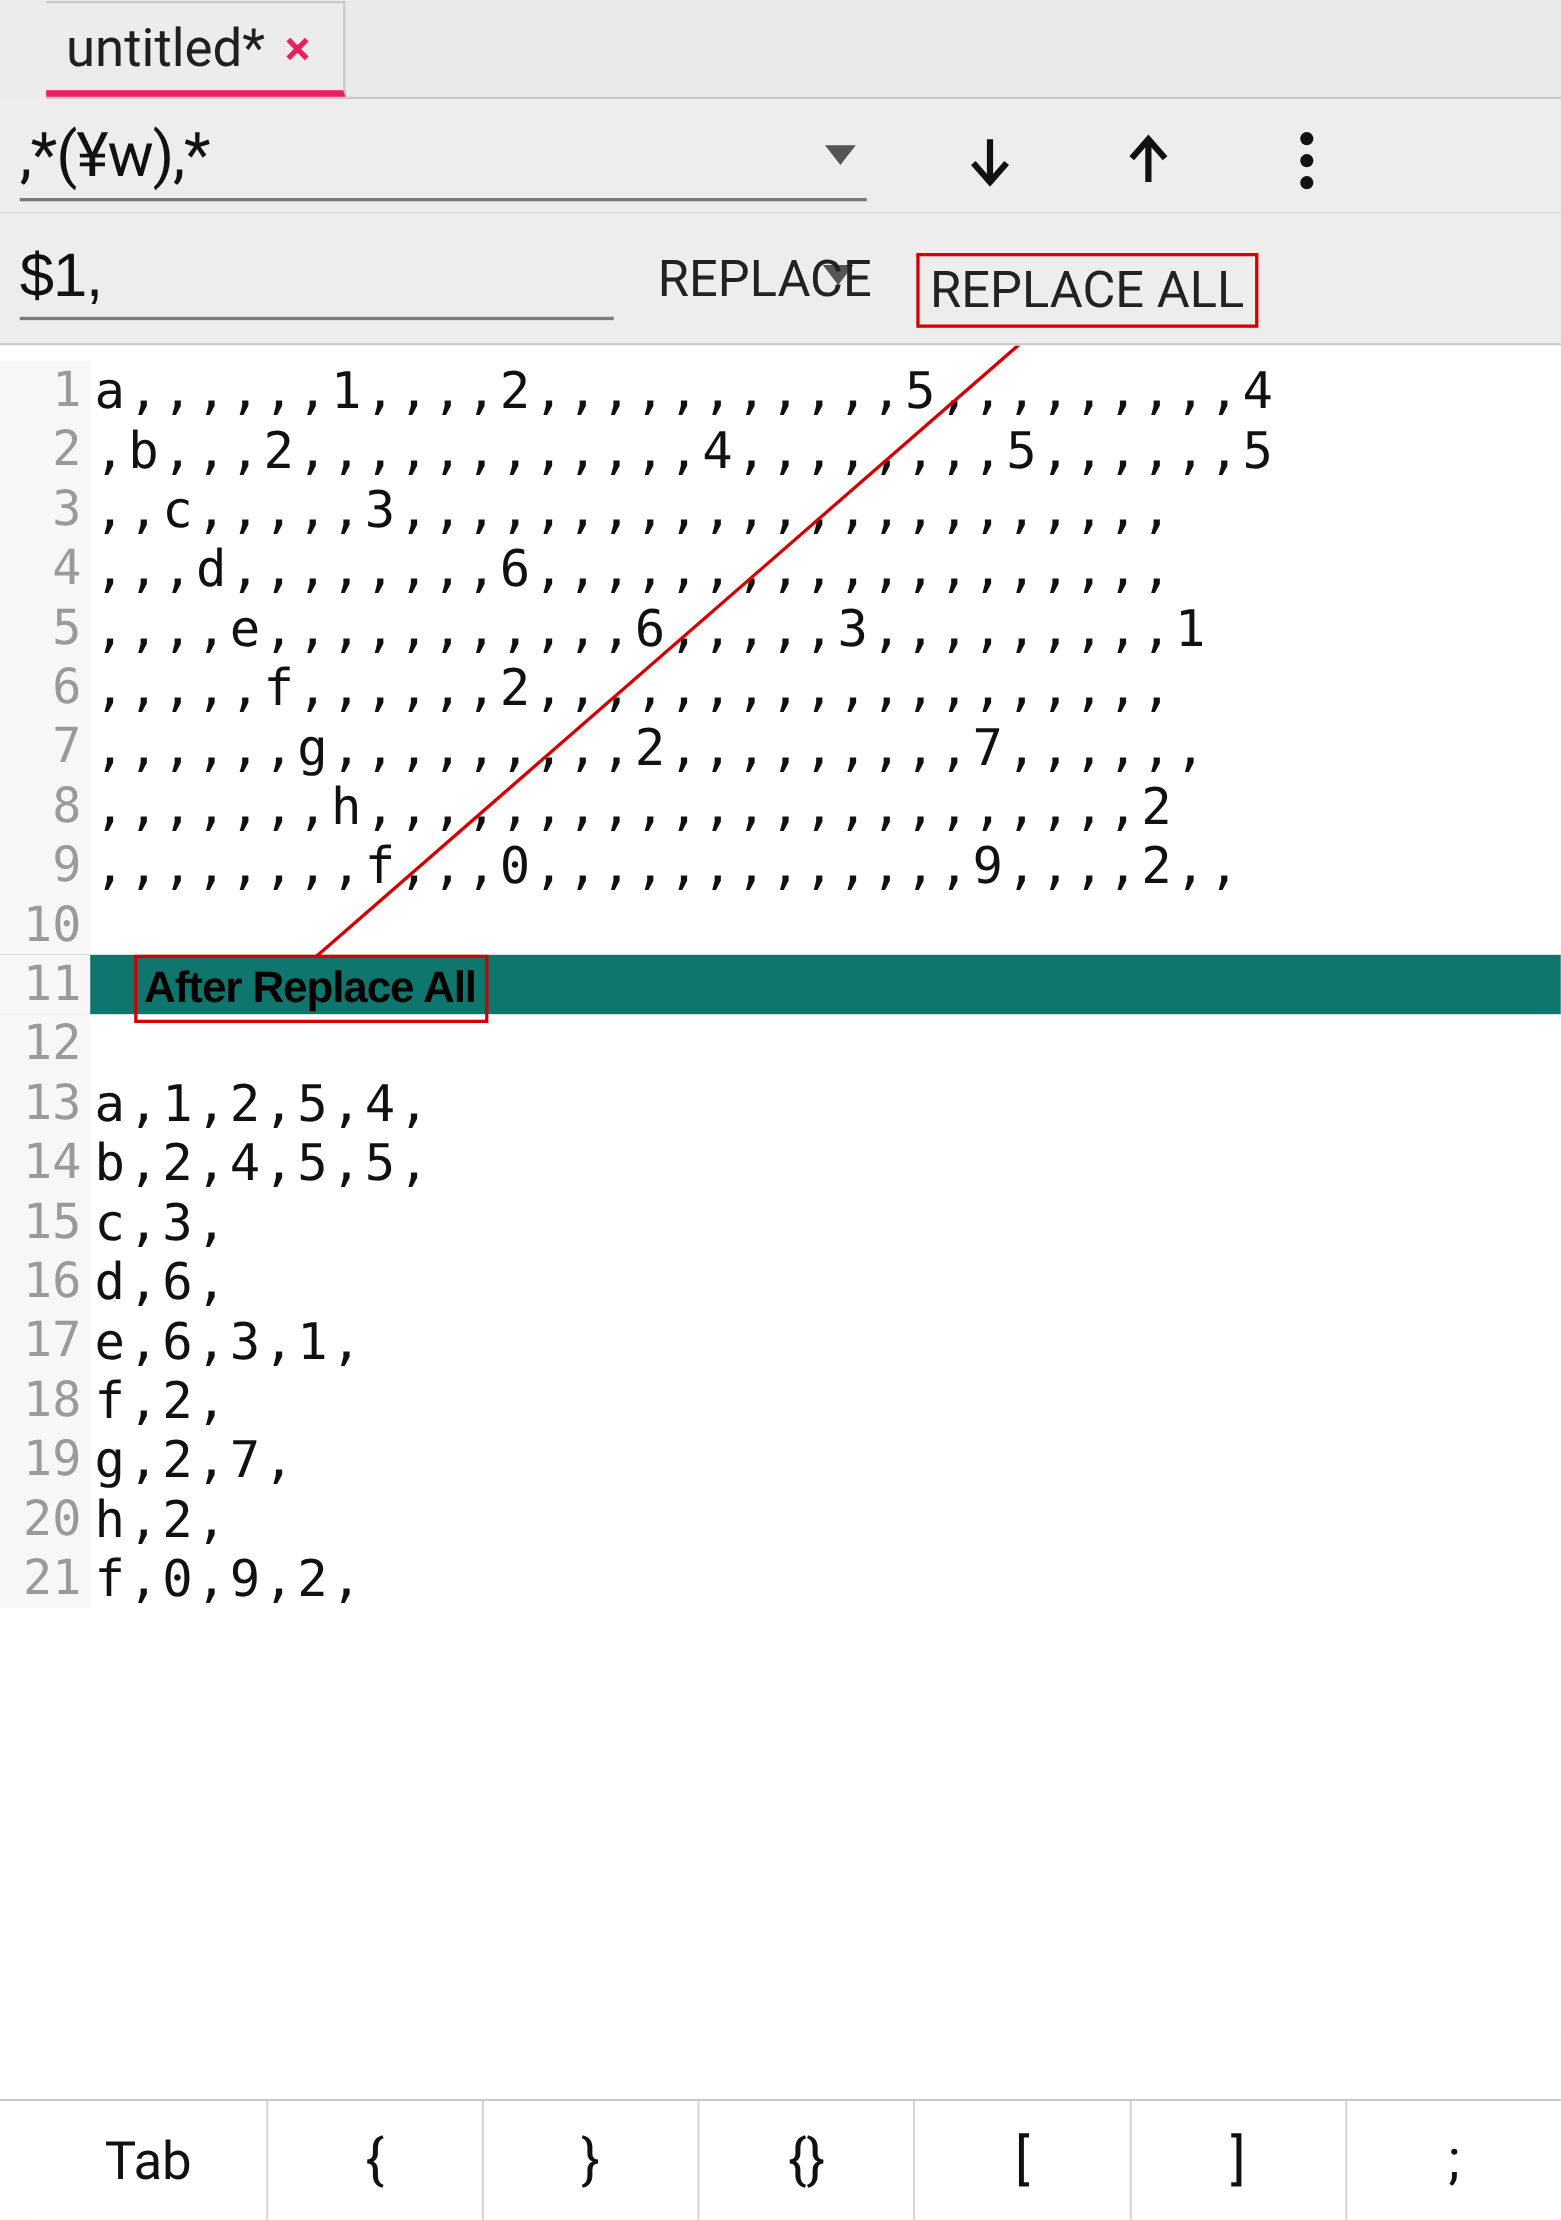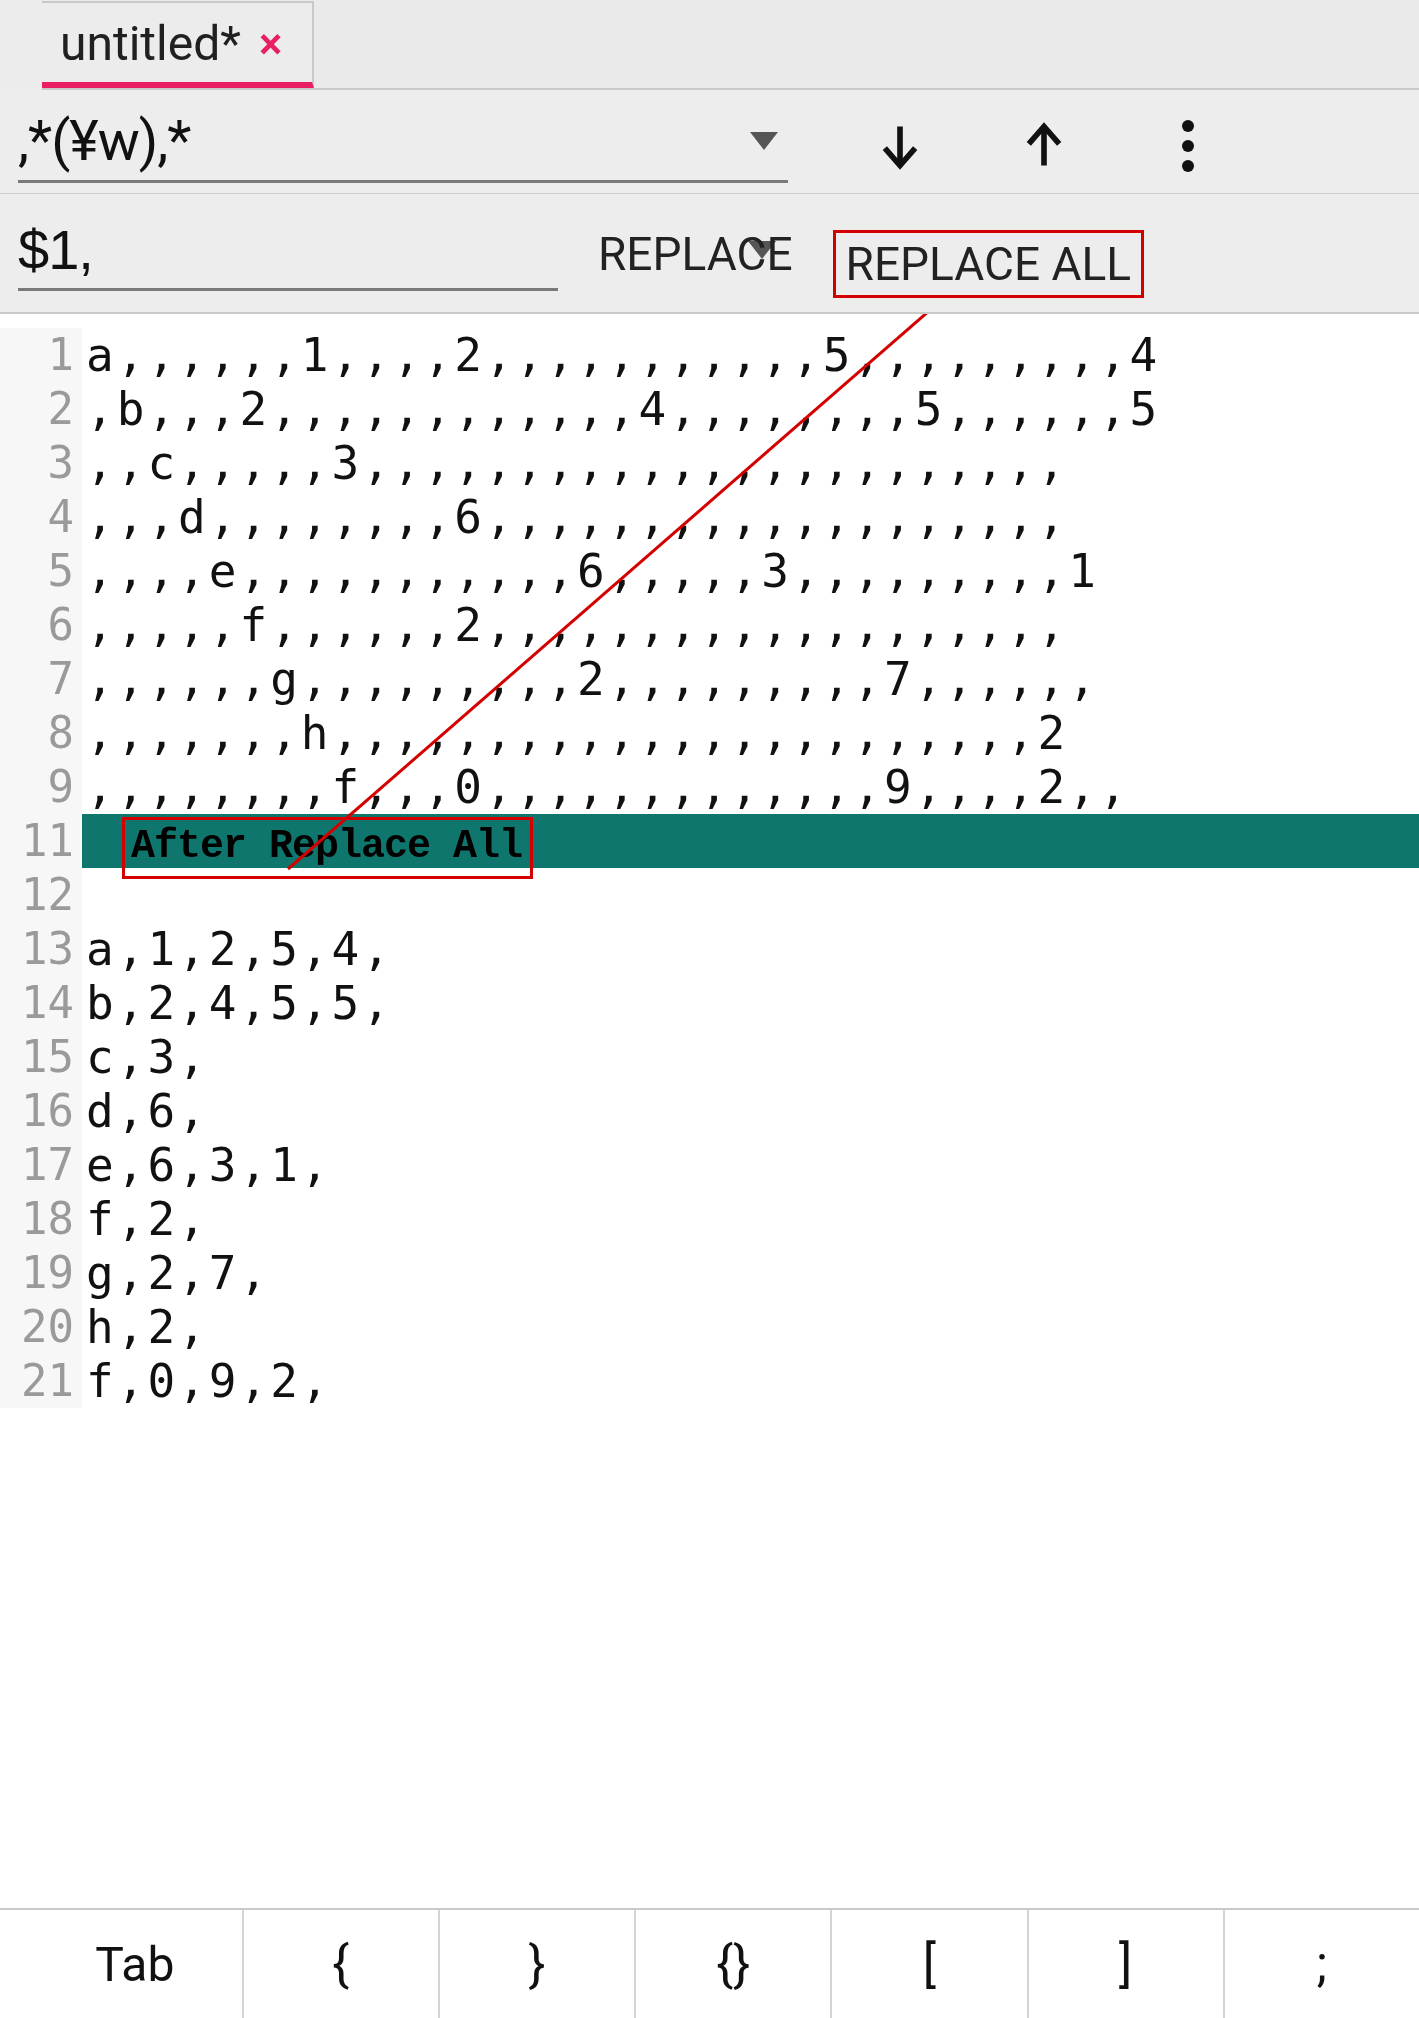--- a/index.html
+++ b/index.html
@@ -161,21 +161,21 @@
   }
   .code {
     padding-left:4px;
     letter-spacing:3px;
   }
   .highlight-line { background:#0f766e;gap:36px; }
   .annotation-box {
     display:inline-block;
     border:3px solid #d40000;
     padding:0 8px 2px 6px;
-    font-family: Liberation Mono, monospace;
+    font-family: Liberation Sans, sans-serif;
     font-weight:900;
     font-stretch:condensed;
     font-size:40px;
     letter-spacing:-1px;
     color:#000;
   }
 
   
   .annotation-line {
     position:absolute;
@@ -256,20 +256,21 @@
     <div class="lines" id="lines">
         <div class="line"><div class="gutter">1</div><div class="code">a,,,,,,1,,,,2,,,,,,,,,,,5,,,,,,,,,4</div></div>
         <div class="line"><div class="gutter">2</div><div class="code">,b,,,2,,,,,,,,,,,,4,,,,,,,,5,,,,,,5</div></div>
         <div class="line"><div class="gutter">3</div><div class="code">,,c,,,,,3,,,,,,,,,,,,,,,,,,,,,,,</div></div>
         <div class="line"><div class="gutter">4</div><div class="code">,,,d,,,,,,,,6,,,,,,,,,,,,,,,,,,,</div></div>
         <div class="line"><div class="gutter">5</div><div class="code">,,,,e,,,,,,,,,,,6,,,,,3,,,,,,,,,1</div></div>
         <div class="line"><div class="gutter">6</div><div class="code">,,,,,f,,,,,,2,,,,,,,,,,,,,,,,,,,</div></div>
         <div class="line"><div class="gutter">7</div><div class="code">,,,,,,g,,,,,,,,,2,,,,,,,,,7,,,,,,</div></div>
         <div class="line"><div class="gutter">8</div><div class="code">,,,,,,,h,,,,,,,,,,,,,,,,,,,,,,,2</div></div>
         <div class="line"><div class="gutter">9</div><div class="code">,,,,,,,,f,,,0,,,,,,,,,,,,,9,,,,2,,</div></div>
+        <div class="line"><div class="gutter">10</div><div class="code"></div></div>
         <div class="line highlight-line"><div class="gutter">11</div><div class="code"><span class="annotation-box">After Replace All</span></div></div>
         <div class="line"><div class="gutter">12</div><div class="code"></div></div>
         <div class="line"><div class="gutter">13</div><div class="code">a,1,2,5,4,</div></div>
         <div class="line"><div class="gutter">14</div><div class="code">b,2,4,5,5,</div></div>
         <div class="line"><div class="gutter">15</div><div class="code">c,3,</div></div>
         <div class="line"><div class="gutter">16</div><div class="code">d,6,</div></div>
         <div class="line"><div class="gutter">17</div><div class="code">e,6,3,1,</div></div>
         <div class="line"><div class="gutter">18</div><div class="code">f,2,</div></div>
         <div class="line"><div class="gutter">19</div><div class="code">g,2,7,</div></div>
         <div class="line"><div class="gutter">20</div><div class="code">h,2,</div></div>

